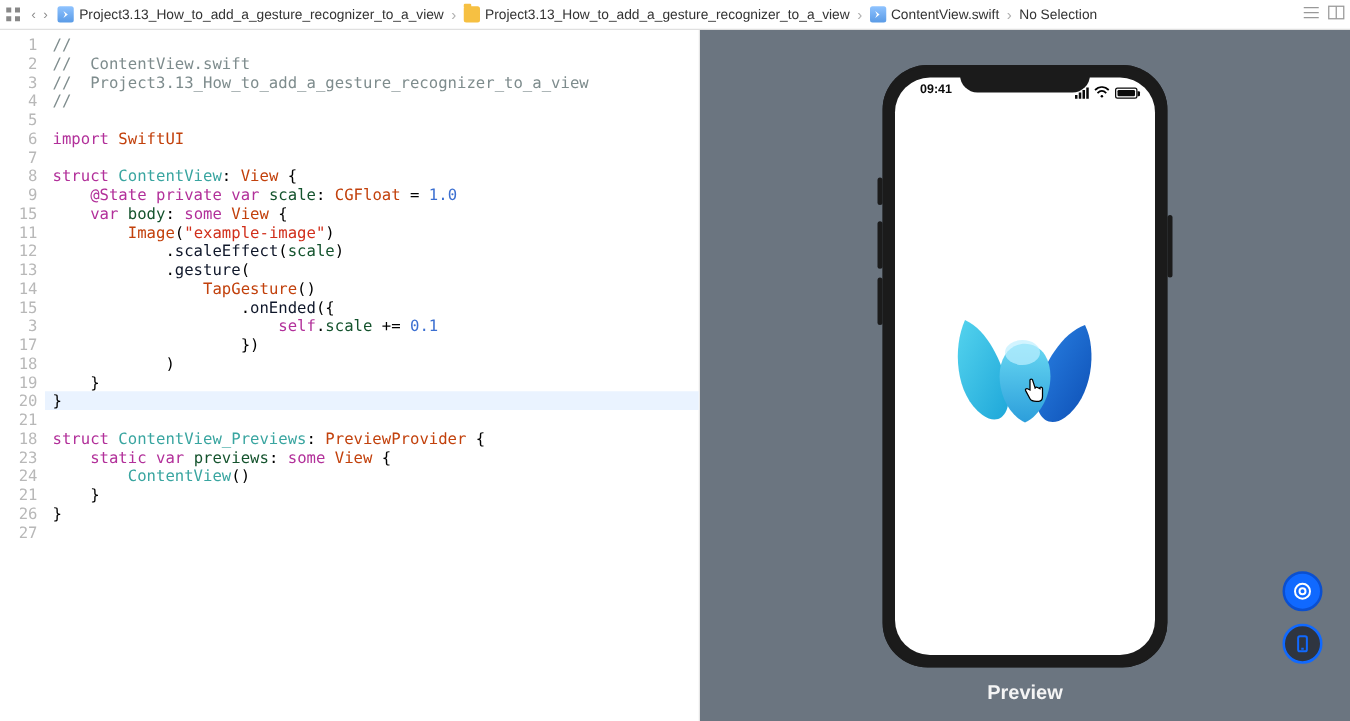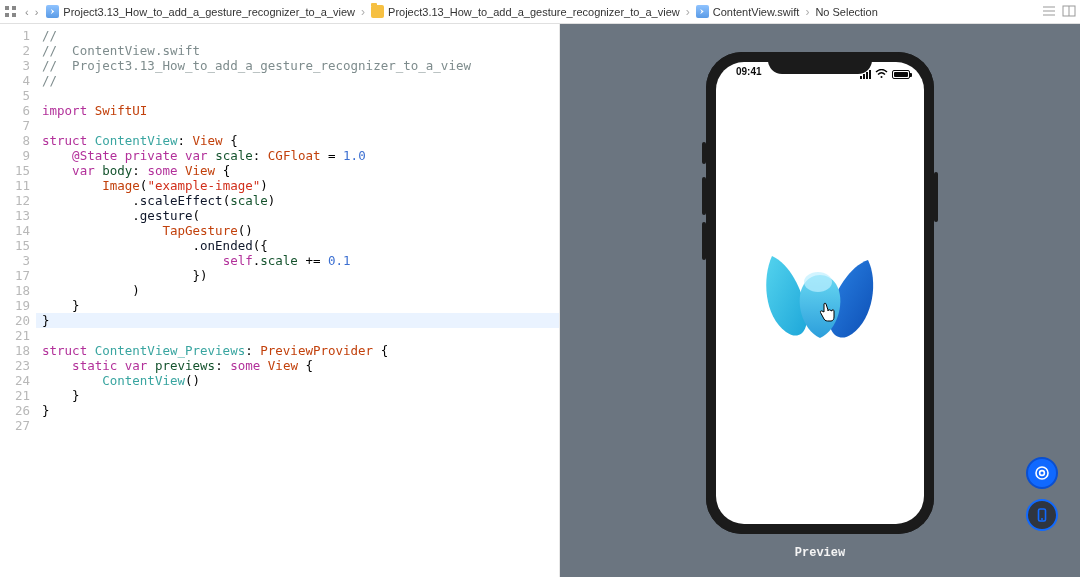--- a/index.html
+++ b/index.html
@@ -172,22 +172,22 @@
     top: 52%; left: 49%;
     color: #000;
     z-index: 5;
   }
 
   .preview-label {
     position: absolute;
     top: 522px;
     left: 50%;
     transform: translateX(-50%);
-    font-family: Liberation Mono, monospace;
-    font-size: 12px;
+    font-family: Liberation Sans, sans-serif;
+    font-size: 16px;
     font-weight: 600;
     color: #f4f4f4;
   }
 
   
   .float-btns {
     position: absolute;
     right: 22px;
     bottom: 46px;
     display: flex;

